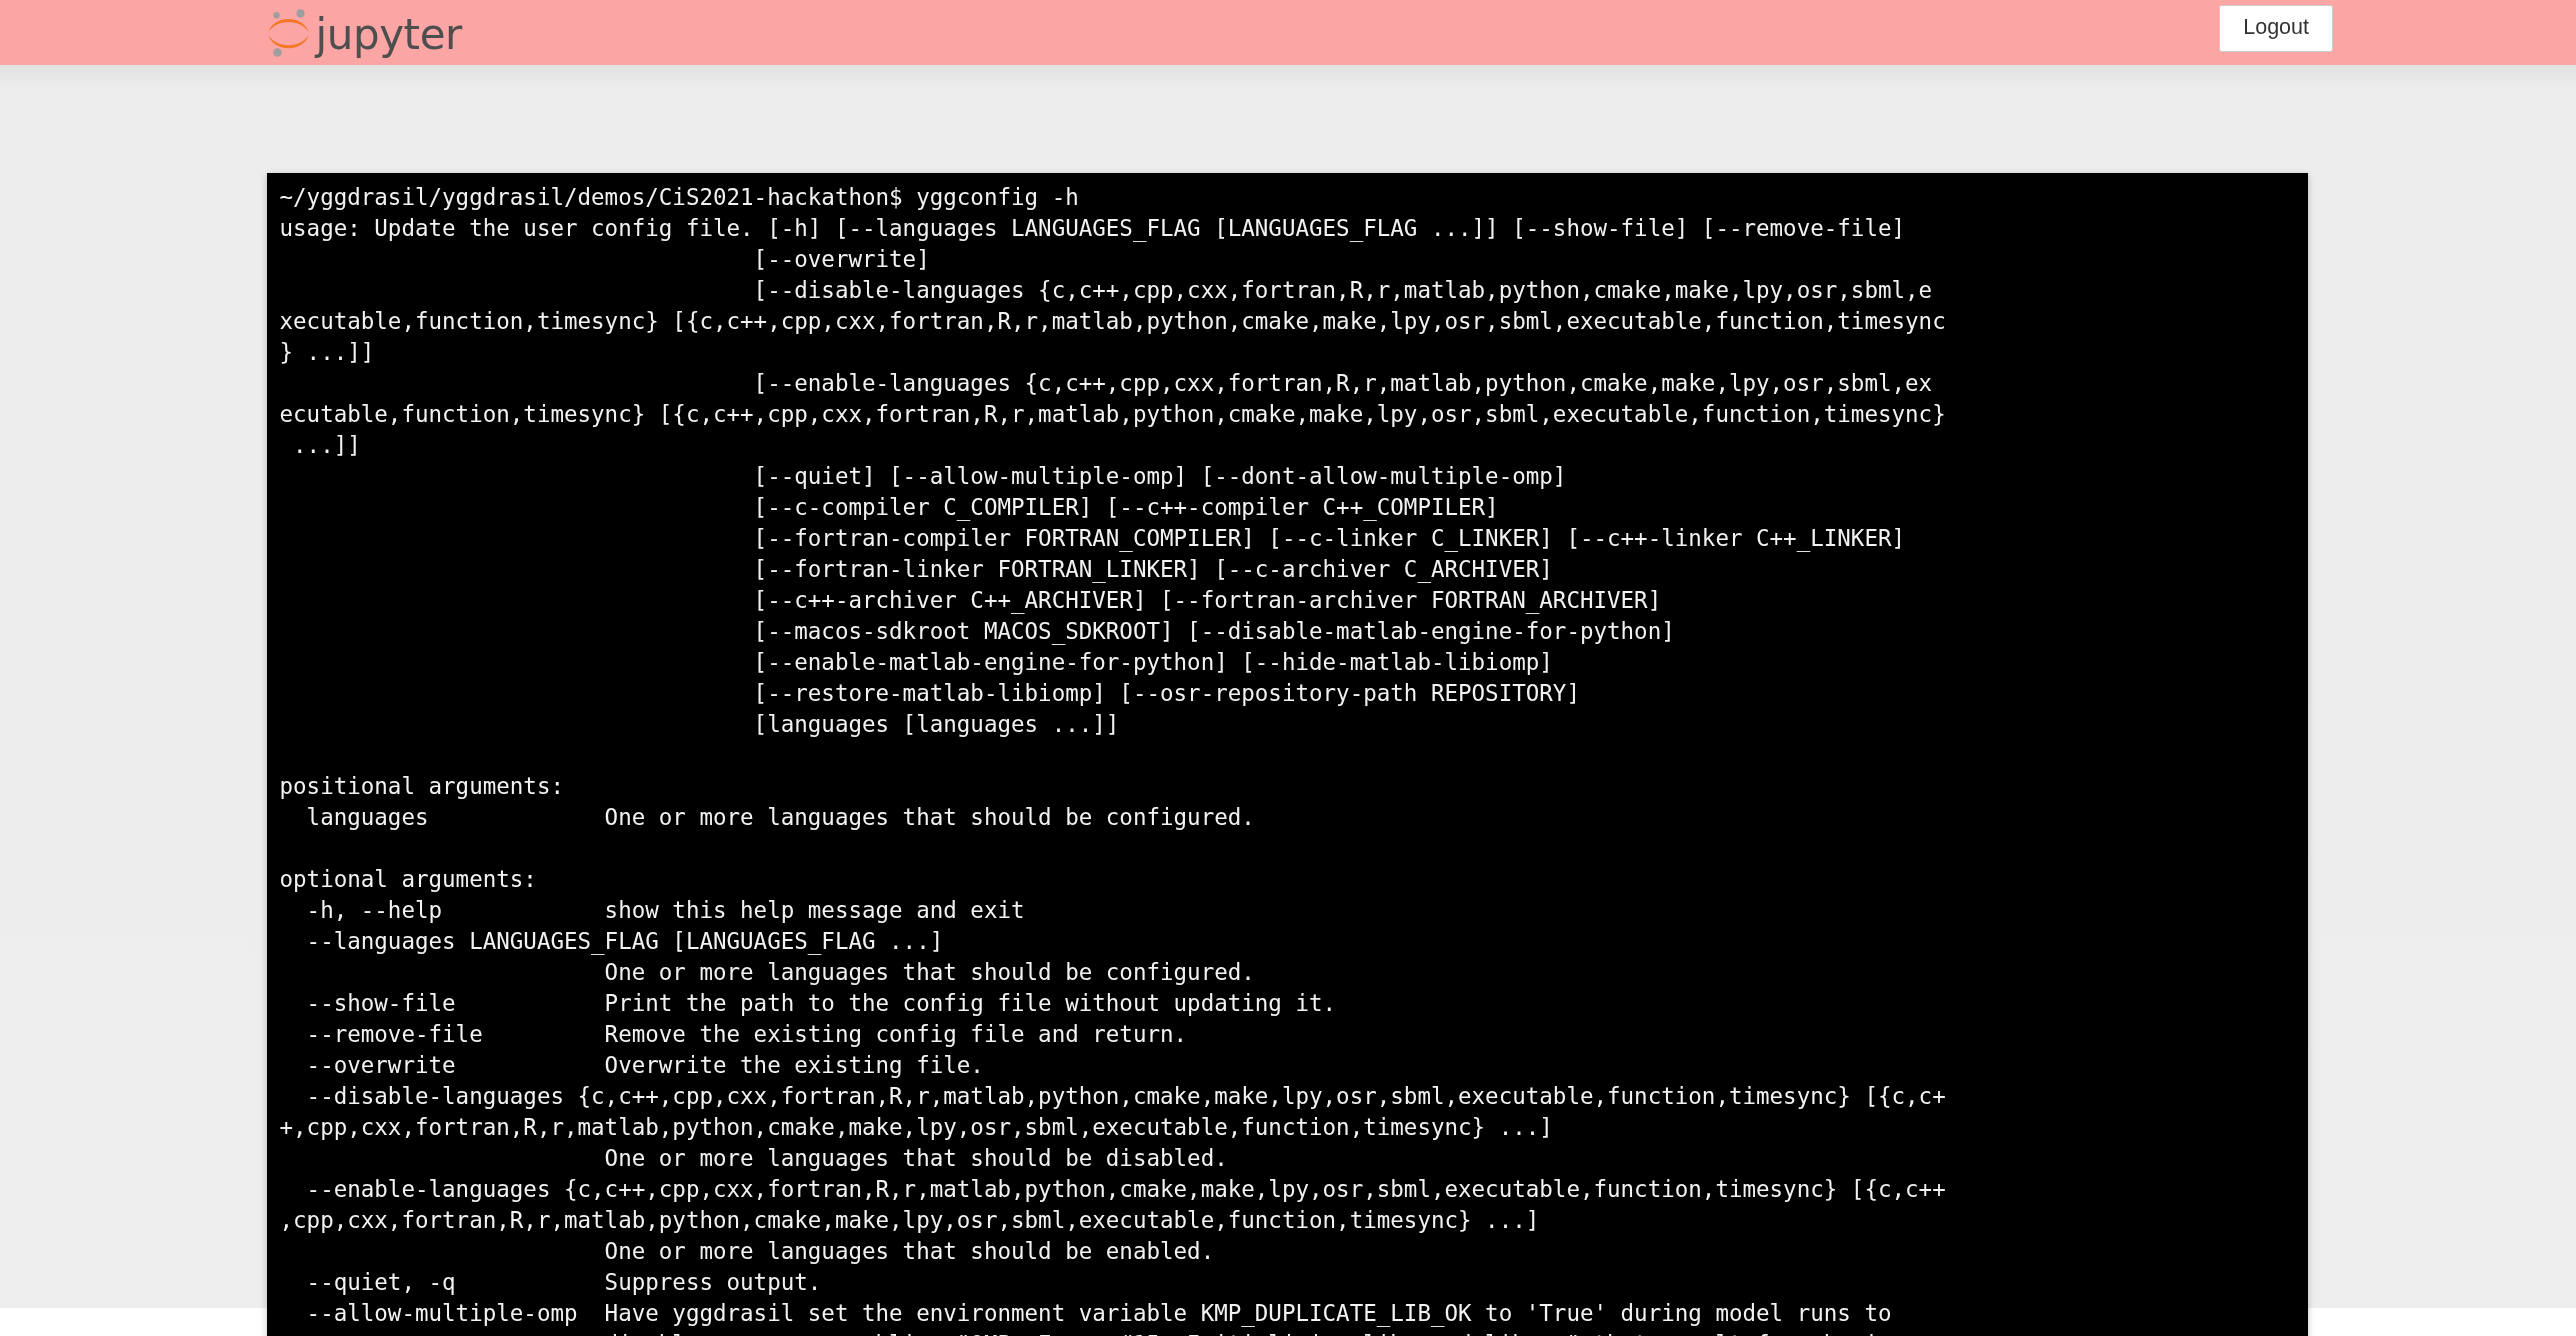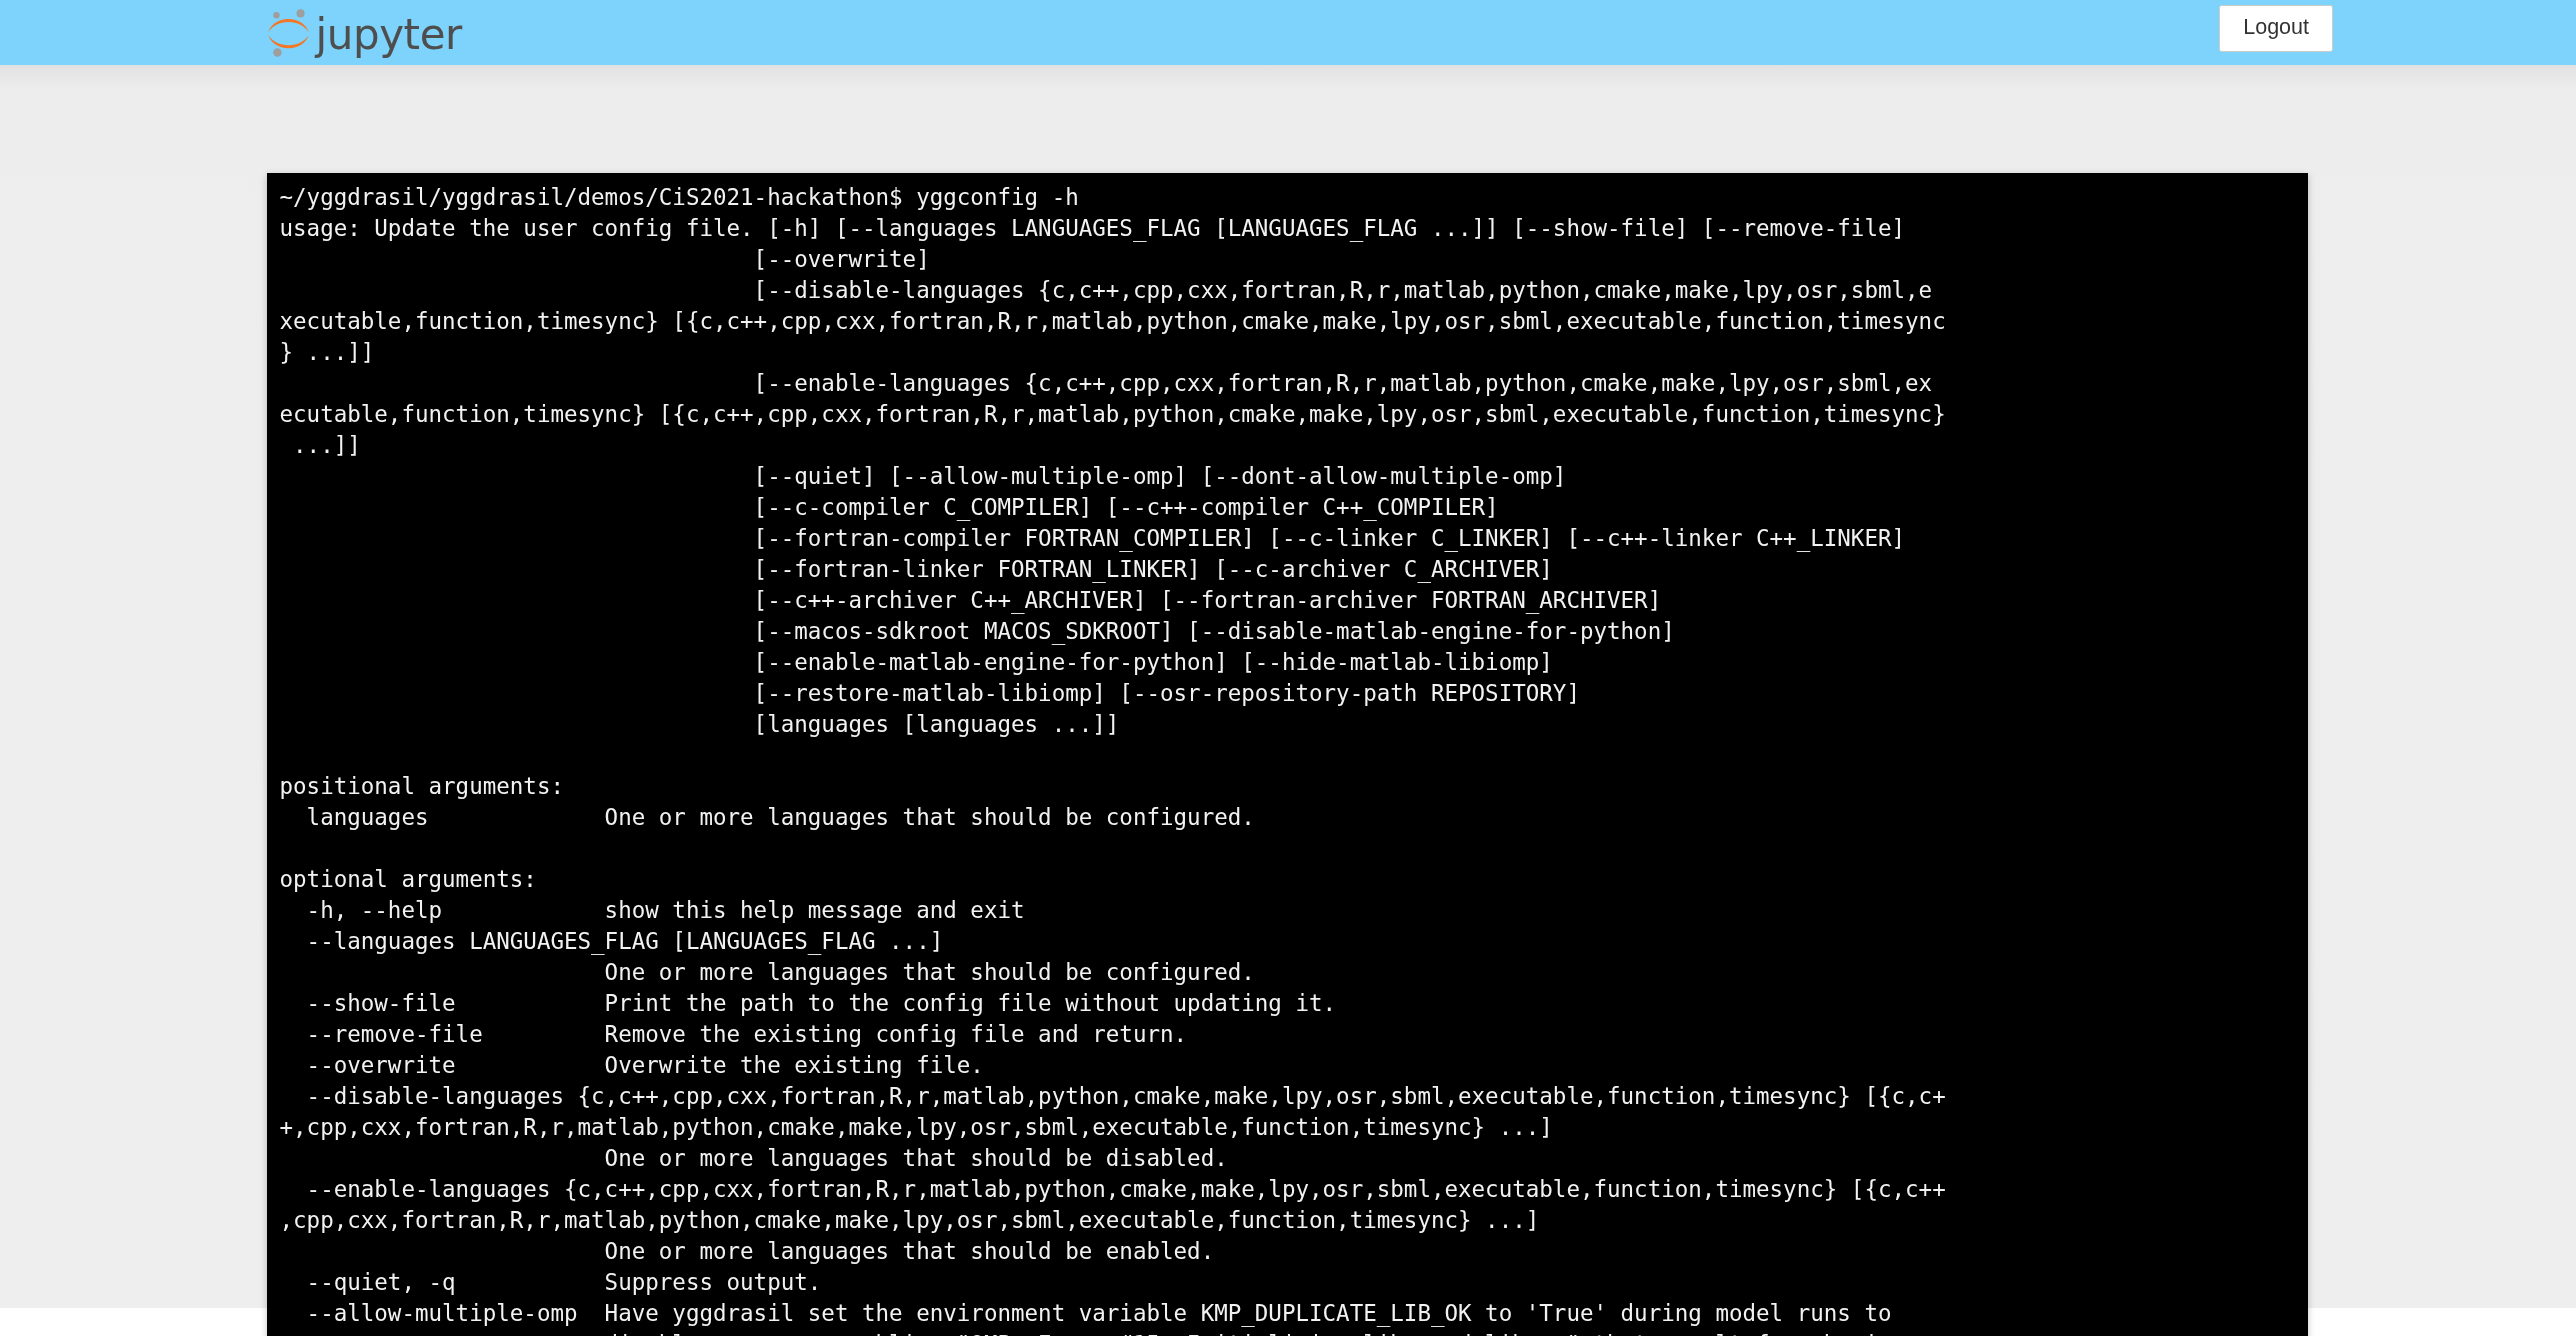--- a/index.html
+++ b/index.html
@@ -12,21 +12,21 @@
     font-family: "Liberation Sans", sans-serif;
   }
 
   
   #jupyter-header {
     position: absolute;
     left: 0;
     top: 0;
     width: 2576px;
     height: 66px;
-    background: #7dd3fc;
+    background: #fca5a5;
     border-bottom: 0.9px solid #e0e0e0;
     box-sizing: border-box;
     z-index: 10;
   }
 
   #brand {
     position: absolute;
     left: 267px;
     top: 1.8px;
     display: flex;

